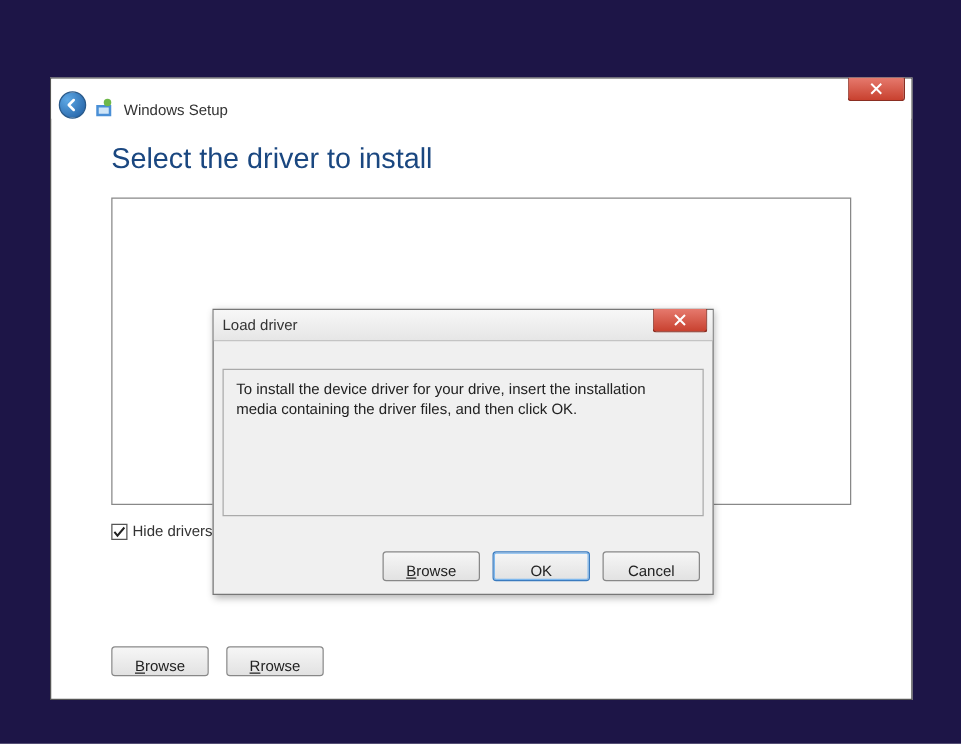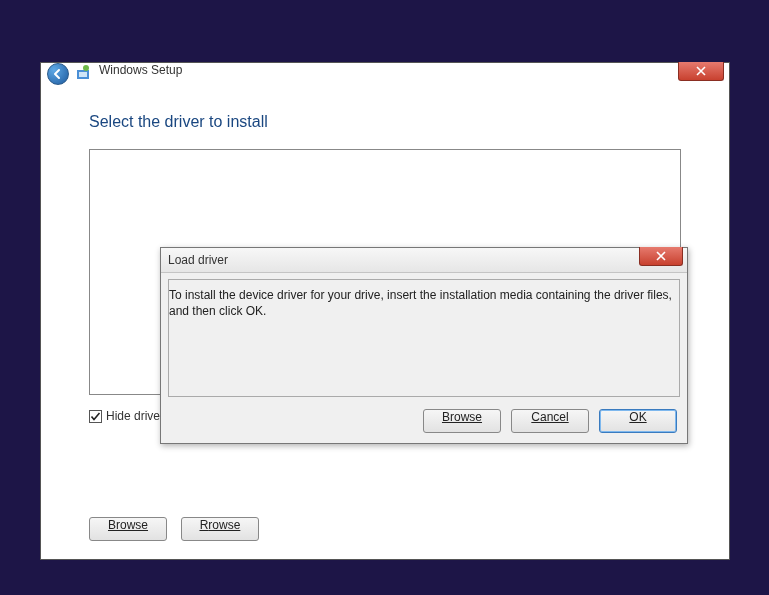--- a/index.html
+++ b/index.html
@@ -20,21 +20,21 @@
       top: 62px;
       left: 40px;
       width: 690px;
       height: 498px;
       background: #fff;
       border: 1px solid #555;
     }
     .titlebar {
       height: 32px;
       display: flex;
-      align-items: flex-start;
+      align-items: flex-end;
       padding: 0 6px;
       position: relative;
       background: #fff;
     }
     .back-btn {
       width: 22px;
       height: 22px;
       border-radius: 50%;
       background: radial-gradient(circle at 30% 30%, #5ea9e6, #1e5a9e);
       display: flex;
@@ -68,21 +68,21 @@
       border-radius: 0 0 3px 3px;
       display: flex;
       align-items: center;
       justify-content: center;
     }
     .close-btn svg { width: 10px; height: 10px; }
     .content {
       padding: 18px 48px 8px 48px;
     }
     .heading {
-      font-size: 16px;
+      font-size: 23px;
       color: #1a4780;
       font-weight: normal;
       margin-bottom: 18px;
     }
     .driver-list {
       border: 1px solid #888;
       height: 246px;
       background: #fff;
     }
     .checkbox-row {
@@ -114,34 +114,33 @@
     .btn {
       min-width: 78px;
       height: 24px;
       padding: 0 16px;
       background: linear-gradient(#f6f6f6, #e2e2e2);
       border: 1px solid #888;
       border-radius: 3px;
       font-size: 12px;
       color: #222;
       display: inline-flex;
-      align-items: flex-start;
+      align-items: flex-end;
       justify-content: center;
       cursor: pointer;
-      text-decoration: underline;
     }
     .btn .u { text-decoration: underline; }
     .spacer { flex: 1; }
     
     
     .dialog {
       position: absolute;
       top: 247px;
-      left: 160px;
-      width: 528px;
+      left: 170px;
+      width: 401px;
       background: #f0f0f0;
       border: 1px solid #777;
       box-shadow: 1px 2px 6px rgba(0,0,0,0.3);
     }
     .dialog-titlebar {
       height: 25px;
       background: linear-gradient(#f7f7f7, #e6e6e6);
       border-bottom: 1px solid #c4c4c4;
       display: flex;
       align-items: center;
@@ -161,24 +160,24 @@
       background: linear-gradient(#e67a6e, #c8412f);
       border: 1px solid #8a2e22;
       border-top: none;
       border-radius: 0 0 3px 3px;
       display: flex;
       align-items: center;
       justify-content: center;
     }
     .dialog-close svg { width: 10px; height: 10px; }
     .dialog-body {
-      margin: 6px 7px;
+      margin: 22px 7px;
       border: 1px solid #aaa;
       background: #f0f0f0;
-      padding: 7px 0;
+      padding: 7px 10px;
       min-height: 118px;
       font-size: 12px;
       color: #222;
       line-height: 1.35;
     }
     .dialog-body p { margin-bottom: 10px; }
     .dialog-buttons {
       display: flex;
       justify-content: flex-end;
       gap: 10px;
@@ -247,20 +246,20 @@
       </svg>
     </div>
   </div>
   <div class="dialog-body">
     <p>To install the device driver for your drive, insert the installation media containing the driver files, and then click OK.</p>
   </div>
   <div class="dialog-buttons">
     <div class="btn">
       <span><span class="u">B</span><span>rowse</span></span>
     </div>
-    <div class="btn">
-      <span>Cancel</span>
-    </div>
     <div class="btn btn-default">
       <span>OK</span>
     </div>
+    <div class="btn">
+      <span>Cancel</span>
+    </div>
   </div>
 </div>
 
 </body></html>

